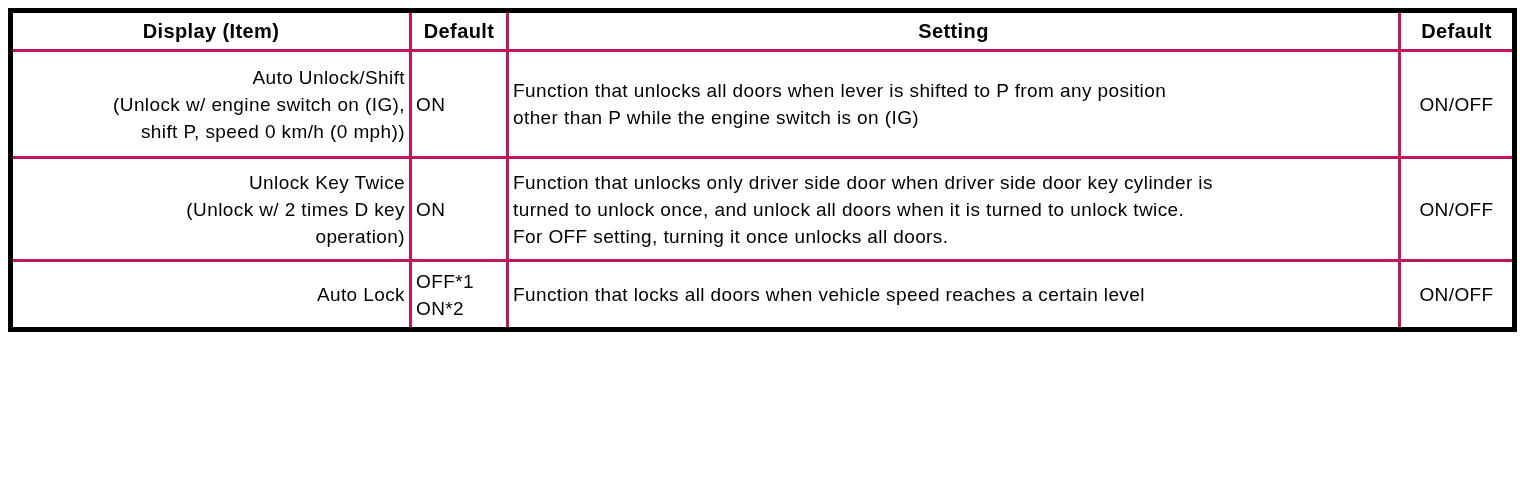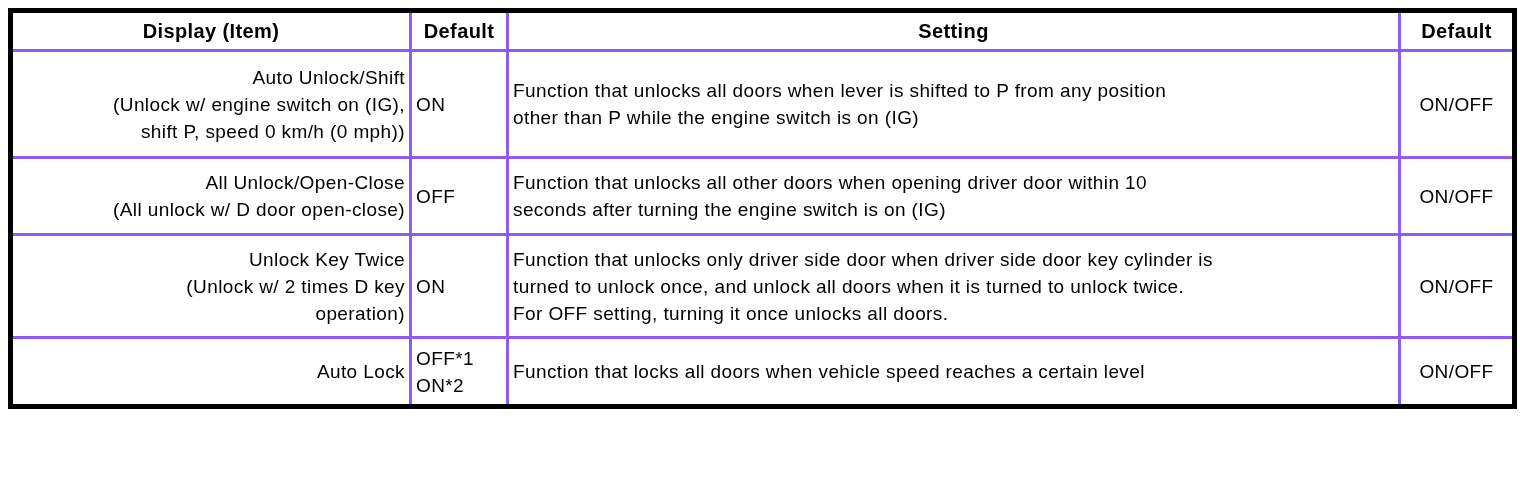--- a/index.html
+++ b/index.html
@@ -22,21 +22,21 @@
     position: absolute;
     left: 8px;
     top: 8px;
     width: 1504px;
     border-collapse: collapse;
     table-layout: fixed;
     border: 5px solid #000000;
   }
   table.settings-table th,
   table.settings-table td {
-    border: 3px solid #8b5cf6;
+    border: 3px solid #be185d;
     vertical-align: middle;
     font-size: 19px;
     line-height: 27px;
     letter-spacing: 0.4px;
     padding: 2px 4px;
     overflow: hidden;
   }
   
   table.settings-table th {
     font-weight: bold;
@@ -79,28 +79,20 @@
     <tbody>
       <tr class="row-0">
         <td class="col-display">Auto Unlock/Shift
 (Unlock w/ engine switch on (IG),
 shift P, speed 0 km/h (0 mph))</td>
         <td class="col-default">ON</td>
         <td class="col-contents">Function that unlocks all doors when lever is shifted to P from any position
 other than P while the engine switch is on (IG)</td>
         <td class="col-setting">ON/OFF</td>
       </tr>
-      <tr class="row-1">
-        <td class="col-display">All Unlock/Open-Close
-(All unlock w/ D door open-close)</td>
-        <td class="col-default">OFF</td>
-        <td class="col-contents">Function that unlocks all other doors when opening driver door within 10
-seconds after turning the engine switch is on (IG)</td>
-        <td class="col-setting">ON/OFF</td>
-      </tr>
       <tr class="row-2">
         <td class="col-display">Unlock Key Twice
 (Unlock w/ 2 times D key
 operation)</td>
         <td class="col-default">ON</td>
         <td class="col-contents">Function that unlocks only driver side door when driver side door key cylinder is
 turned to unlock once, and unlock all doors when it is turned to unlock twice.
 For OFF setting, turning it once unlocks all doors.</td>
         <td class="col-setting">ON/OFF</td>
       </tr>

